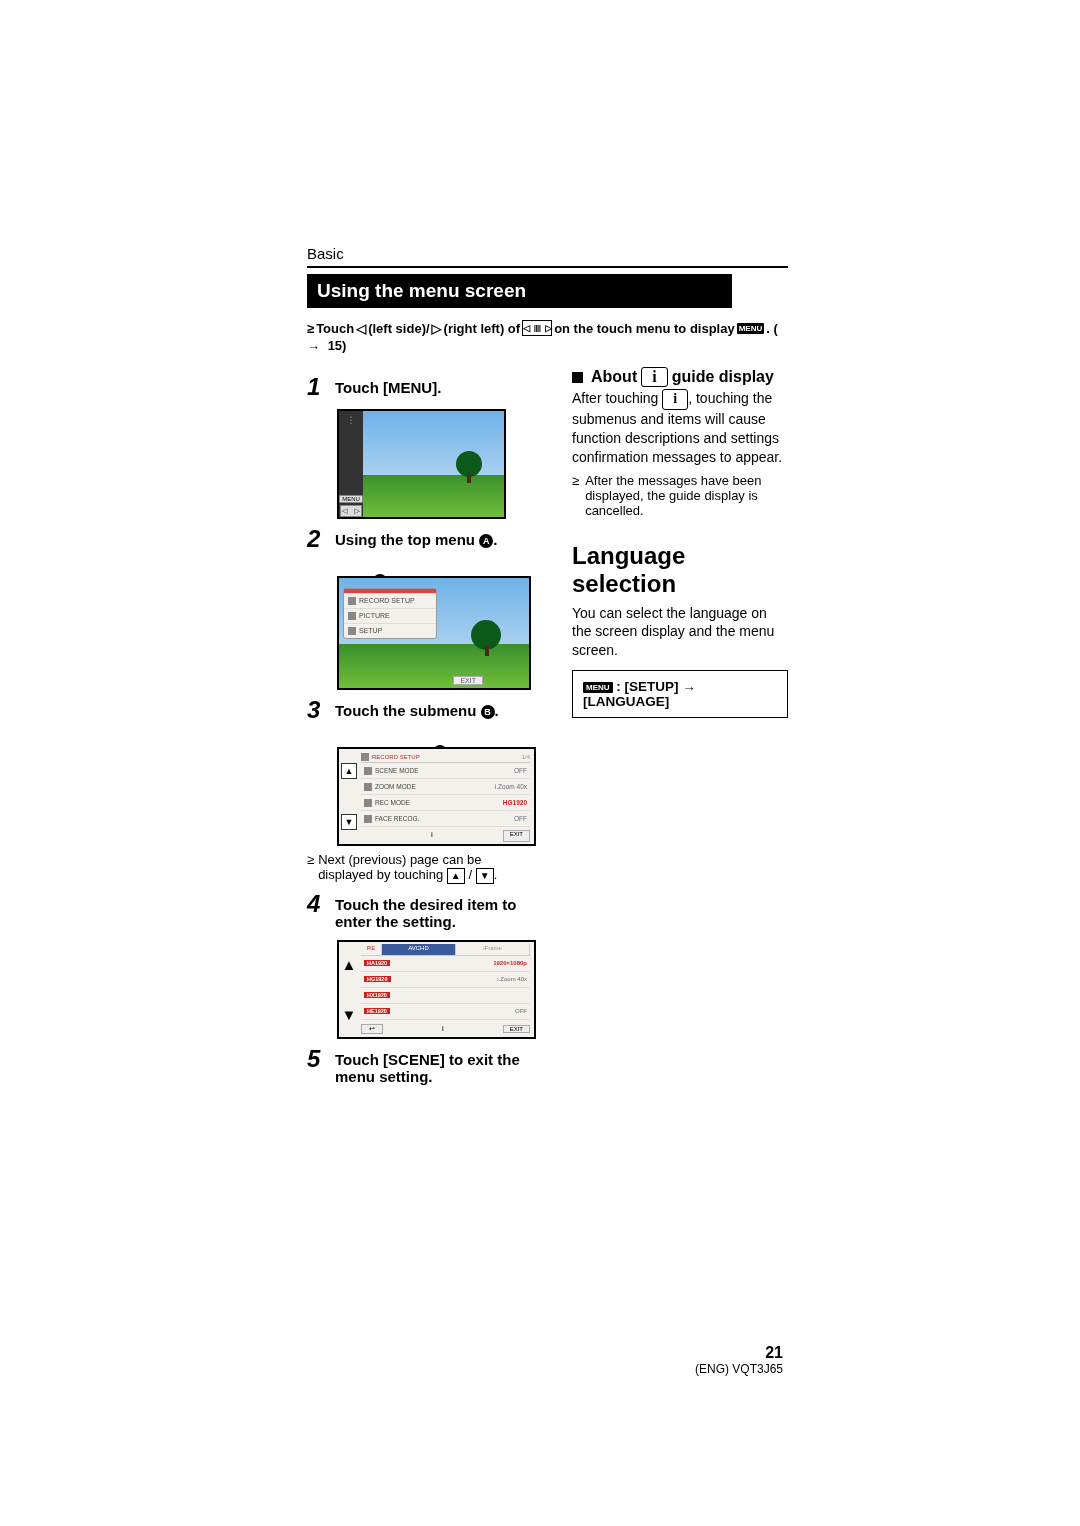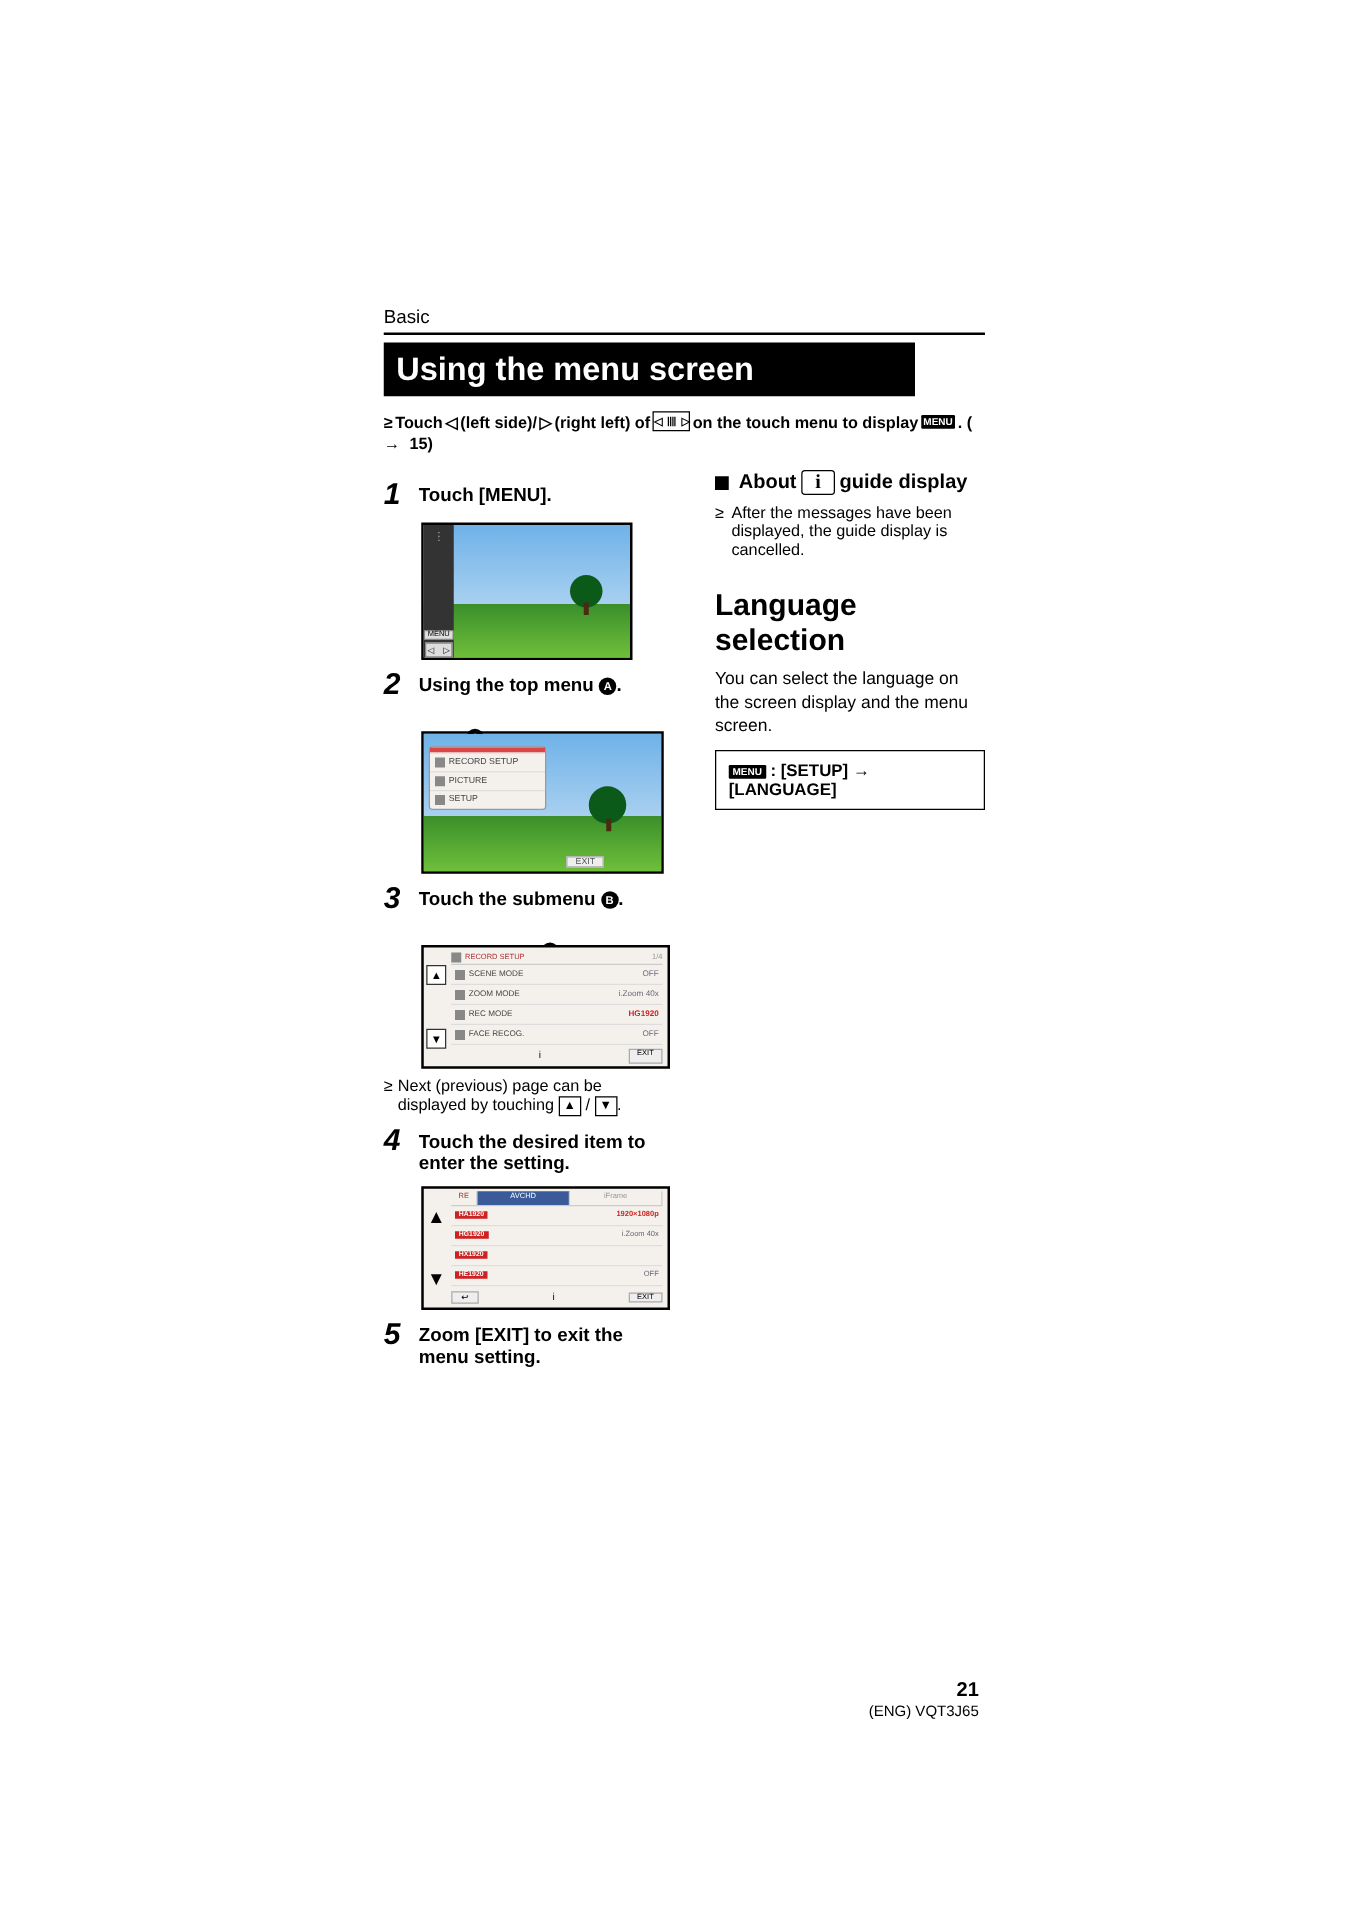--- a/index.html
+++ b/index.html
@@ -21,21 +21,21 @@
   .breadcrumb {
     border-bottom: 2px solid #000;
     font-size: 15px;
     padding-bottom: 4px;
     margin-bottom: 6px;
   }
   .title-bar {
     background: #000;
     color: #fff;
     font-weight: bold;
-    font-size: 26px;
+    font-size: 19px;
     padding: 6px 10px;
     display: inline-block;
     min-width: 405px;
   }
   .intro {
     margin-top: 12px;
     font-size: 13px;
     font-weight: bold;
     display: flex;
     align-items: center;
@@ -384,32 +384,35 @@
         </div>
         <div class="btm">
             <div class="back">↩</div>
             <div class="info">i</div>
             <div class="exit">EXIT</div>
           </div>
       </div>
 
       <div class="step">
         <div class="step-num">5</div>
-        <div class="step-body">Zoom [EXIT] to exit the menu setting.</div>
+        <div class="step-body">Touch [SCENE] to exit the menu setting.</div>
       </div>
 
     </div>
 
     <div class="col-right">
       <div class="about-head">
         <span class="sqbullet"></span>
         <span>About</span>
         <span class="info-box">i</span>
         <span>guide display</span>
       </div>
+      <div class="para">
+        <span>After touching </span><span class="info-box">i</span><span>, touching the submenus and items will cause function descriptions and settings confirmation messages to appear.</span>
+      </div>
       <div class="small-bullet">
         <span>≥</span>
           <span>After the messages have been displayed, the guide display is cancelled.</span>
       </div>
 
       <h2 class="section">Language selection</h2>
       <div class="para">You can select the language on the screen display and the menu screen.</div>
       <div class="lang-box">
         <span class="menu-chip2">MENU</span><b> : [SETUP] → [LANGUAGE]</b>
       </div>

